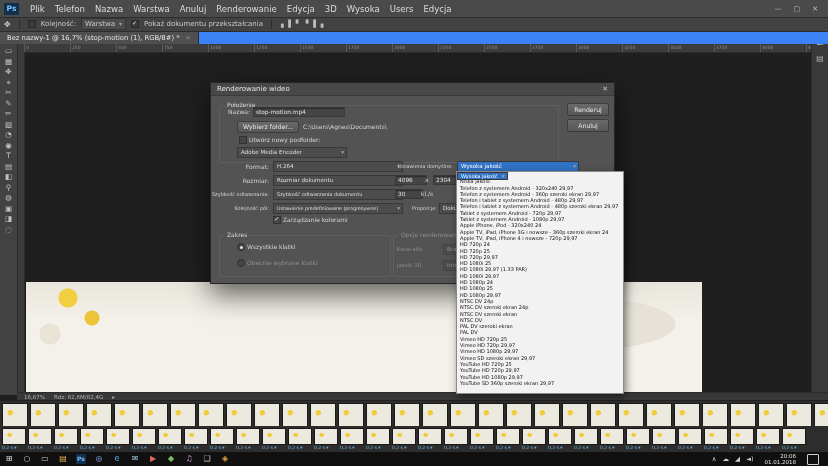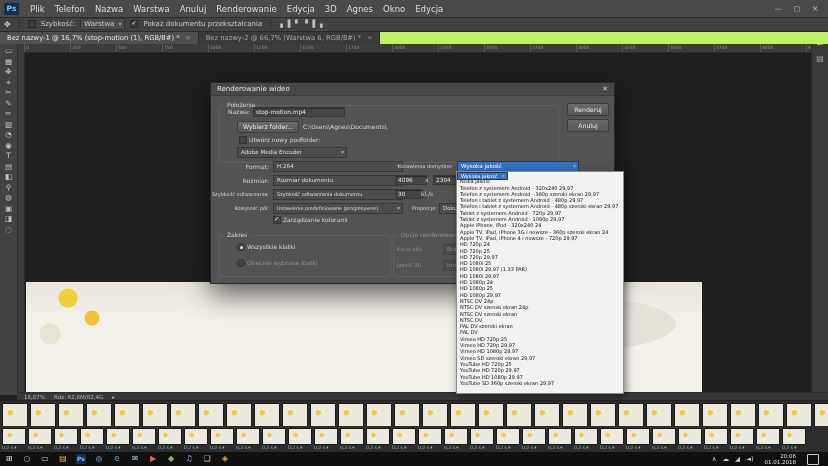--- a/index.html
+++ b/index.html
@@ -17,21 +17,21 @@
   
   #optionsbar{left:0;top:17px;width:828px;height:14px;background:#424242;border-bottom:1px solid #2b2b2b;
     display:flex;align-items:center;gap:5px;font-size:7px;color:#c9c9c9;padding-left:4px;z-index:29;}
   .vsep{width:1px;height:10px;background:#2e2e2e;margin:0 3px;}
   .cbx{width:6px;height:6px;background:#3a3a3a;border:1px solid #2a2a2a;display:inline-block;position:relative;}
   .cbx.on::after{content:"✓";position:absolute;left:0;top:-2px;font-size:6px;color:#e6e6e6;}
   .mini-sel{background:#4c4c4c;border:1px solid #333;padding:0 3px;height:10px;line-height:10px;border-radius:1px;display:flex;gap:4px;}
   .mini-sel::after{content:"▾";color:#9e9e9e;font-size:6px;}
   .align-ic{font-size:7px;color:#bdbdbd;padding:0 1px;}
   
-  #tabbar{left:0;top:31px;width:828px;height:13px;background:#bef264;display:flex;align-items:stretch;z-index:28;}
+  #tabbar{left:0;top:31px;width:828px;height:13px;background:#3b82f6;display:flex;align-items:stretch;z-index:28;}
   .tab{display:flex;align-items:center;gap:6px;padding:0 7px;font-size:6.8px;border-right:1px solid #2b2b2b;white-space:nowrap;}
   .tab.active{background:#4f4f4f;color:#e6e6e6;}
   .tab.inactive{background:#3a3a3a;color:#a6a6a6;}
   .tab .x{font-size:6px;color:#8f8f8f;}
   
   #ruler-corner{left:0;top:44px;width:24px;height:8px;background:#3c3c3c;border-right:1px solid #2b2b2b;border-bottom:1px solid #2b2b2b;z-index:5;}
   #ruler-h{left:24px;top:44px;width:804px;height:8px;background:#3c3c3c;border-bottom:1px solid #2b2b2b;
     display:flex;overflow:hidden;z-index:5;}
   .rlab{width:44px;flex:0 0 44px;font-size:4.5px;color:#8f8f8f;border-left:1px solid #5a5a5a;padding-left:1px;line-height:8px;}
   #ruler-v{left:17px;top:52px;width:7px;height:340px;background:#3c3c3c;border-right:1px solid #2b2b2b;z-index:5;}
@@ -116,61 +116,57 @@
     <div style="display:flex;">
 
     <span class="menu-item">Plik</span>
         <span class="menu-item">Telefon</span>
         <span class="menu-item">Nazwa</span>
         <span class="menu-item">Warstwa</span>
         <span class="menu-item">Anuluj</span>
         <span class="menu-item">Renderowanie</span>
         <span class="menu-item">Edycja</span>
         <span class="menu-item">3D</span>
-        <span class="menu-item">Agnes</span>
-        <span class="menu-item">Okno</span>
+        <span class="menu-item">Wysoka</span>
+        <span class="menu-item">Users</span>
         <span class="menu-item">Edycja</span>
       </div>
     <div id="win-controls">
 
     <span>—</span>
         <span>▢</span>
         <span>✕</span>
       </div>
   </div>
 
   <div id="optionsbar" class="abs">
     <span style="font-size:8px;color:#d0d0d0;">✥</span>
     <span class="vsep"></span>
     <span class="cbx"></span>
-    <span>Szybkość:</span>
+    <span>Kolejność:</span>
     <span class="mini-sel">
         <span>Warstwa</span>
       </span>
     <span class="cbx on"></span>
     <span>Pokaż dokumentu przekształcania</span>
     <span class="vsep"></span>
     <span style="display:flex;">
 
     <span class="align-ic">▖</span>
         <span class="align-ic">▌</span>
         <span class="align-ic">▘</span>
         <span class="align-ic">▝</span>
         <span class="align-ic">▐</span>
         <span class="align-ic">▗</span>
       </span>
   </div>
 
   <div id="tabbar" class="abs">
     <div class="tab active">
       <span>Bez nazwy-1 @ 16,7% (stop-motion (1), RGB/8#) *</span>
-      <span class="x">✕</span>
-    </div>
-    <div class="tab inactive">
-      <span>Bez nazwy-2 @ 66,7% (Warstwa 6, RGB/8#) *</span>
       <span class="x">✕</span>
     </div>
   </div>
 
   <div id="toolstrip" class="abs">
 
   <span class="tool">▭</span>
       <span class="tool">▦</span>
       <span class="tool">✥</span>
       <span class="tool">⌖</span>

